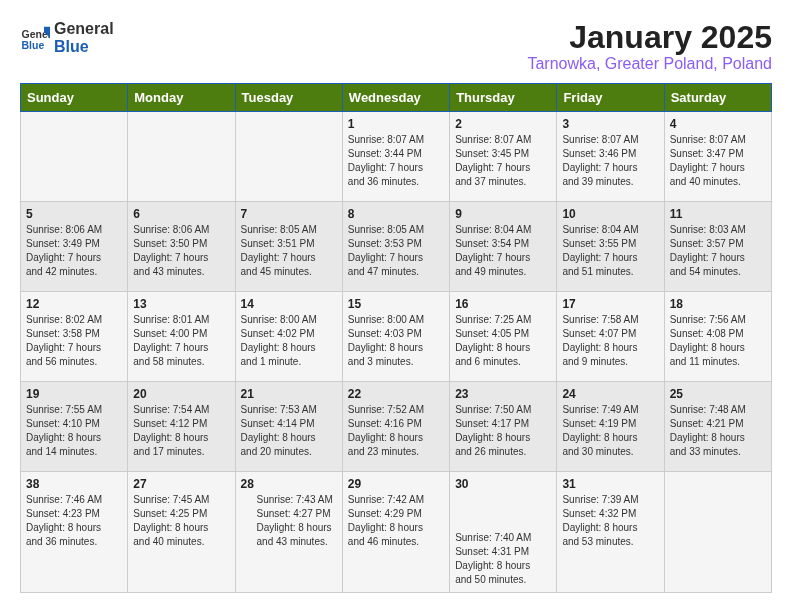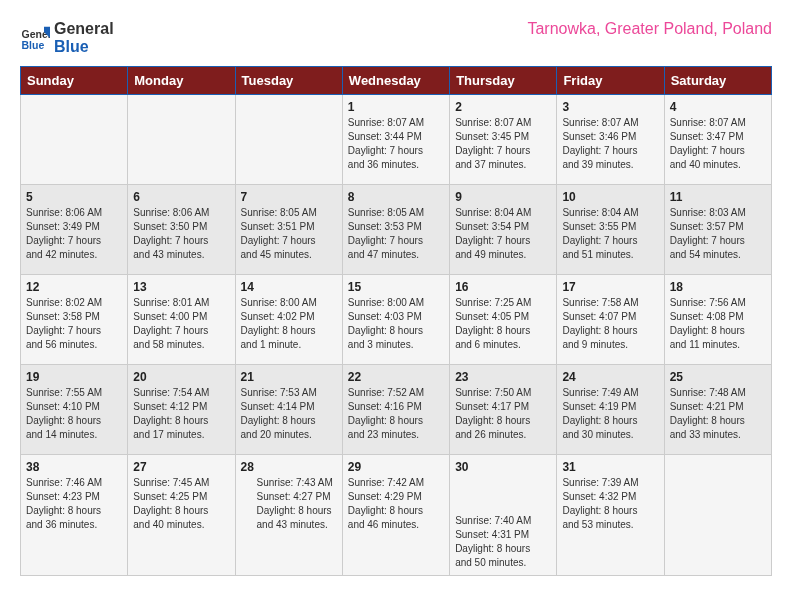--- a/index.html
+++ b/index.html
@@ -29,29 +29,29 @@
       text-align: right;
     }
     .calendar-title {
       font-size: 32px;
       font-weight: bold;
       color: #222;
       line-height: 1.1;
     }
     .calendar-subtitle {
       font-size: 16px;
-      color: #ec4899;
+      color: #8b5cf6;
     }
     table {
       width: 100%;
       border-collapse: collapse;
       table-layout: fixed;
     }
     thead tr th {
-      background-color: #7f1d1d;
+      background-color: #4d7c0f;
       color: #fff;
       text-align: left;
       padding: 6px 6px;
       font-size: 13px;
       font-weight: bold;
       border: 1px solid #1a5fb4;
     }
     tbody tr td {
       vertical-align: top;
       border: 1px solid #ccc;
@@ -90,20 +90,21 @@
       <text x="2" y="20" font-size="14" font-weight="bold" fill="#333">General</text>
       <text x="2" y="34" font-size="14" font-weight="bold" fill="#1a5fb4">Blue</text>
       <polygon points="32,5 40,5 40,20 32,12" fill="#1a5fb4"></polygon>
     </svg>
     <div>
       <span style="font-size:16px;font-weight:bold;color:#333;">General</span><br>
       <span style="font-size:16px;font-weight:bold;color:#1a5fb4;">Blue</span>
     </div>
   </div>
   <div class="title-block">
+    <div class="calendar-title">January 2025</div>
     <div class="calendar-subtitle">Tarnowka, Greater Poland, Poland</div>
   </div>
 </div>
 
 <table>
   <thead>
     <tr>
     <th>Sunday</th>
         <th>Monday</th>
         <th>Tuesday</th>

